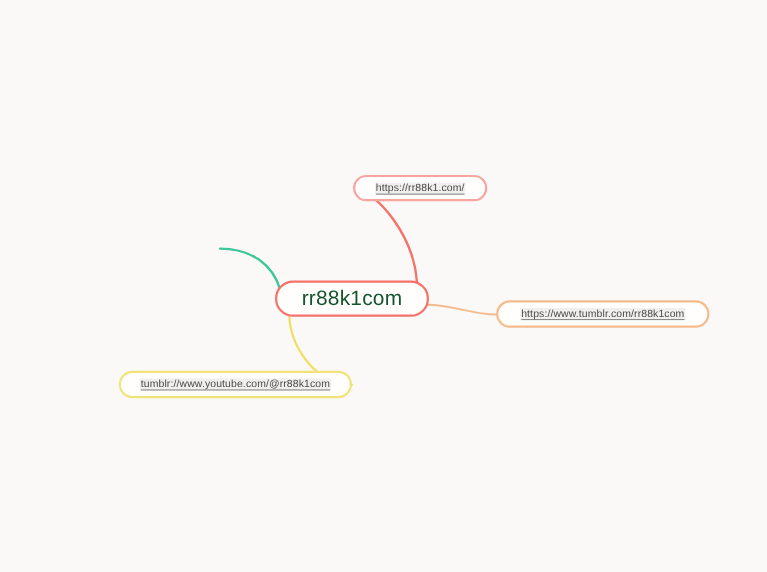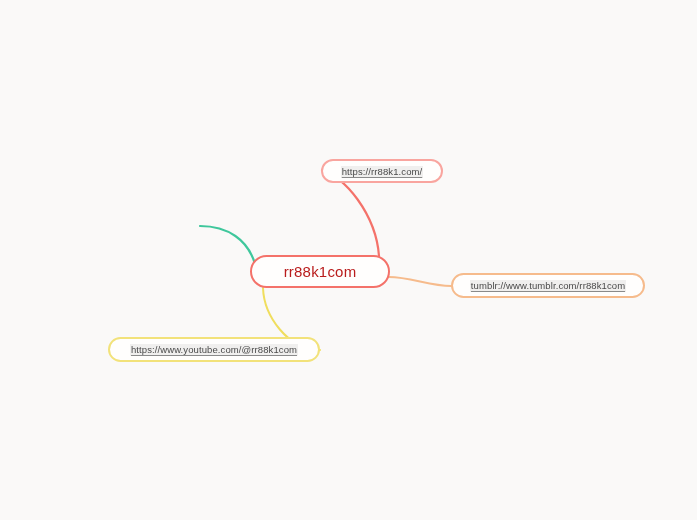--- a/index.html
+++ b/index.html
@@ -40,22 +40,22 @@
   .node-root {
     left: 250px;
     top: 255px;
     width: 140px;
     height: 33px;
     border-color: #f4726a;
     border-width: 2.5px;
     z-index: 5;
   }
   .node-root .node-text {
-    font-size: 15px;
-    color: #b91c1c;
+    font-size: 19px;
+    color: #14532d;
     letter-spacing: 0.2px;
   }
   .node-leaf .node-text {
     font-size: 9.5px;
     color: #4a4a4a;
     background: #f0efee;
     text-decoration: underline;
     text-decoration-color: #8a8a8a;
     text-underline-offset: 1.5px;
     padding: 0 1px;
@@ -105,20 +105,20 @@
   <div class="node node-root">
     <span class="node-text">rr88k1com</span>
   </div>
 
   <div class="node node-leaf node-top">
     <span class="node-text">https://rr88k1.com/</span>
   </div>
 
 
   <div class="node node-leaf node-right">
-    <span class="node-text">tumblr://www.tumblr.com/rr88k1com</span>
+    <span class="node-text">https://www.tumblr.com/rr88k1com</span>
   </div>
 
   <div class="node node-leaf node-bottom">
-    <span class="node-text">https://www.youtube.com/@rr88k1com</span>
+    <span class="node-text">tumblr://www.youtube.com/@rr88k1com</span>
   </div>
 
 </div>
 
 </body></html>

